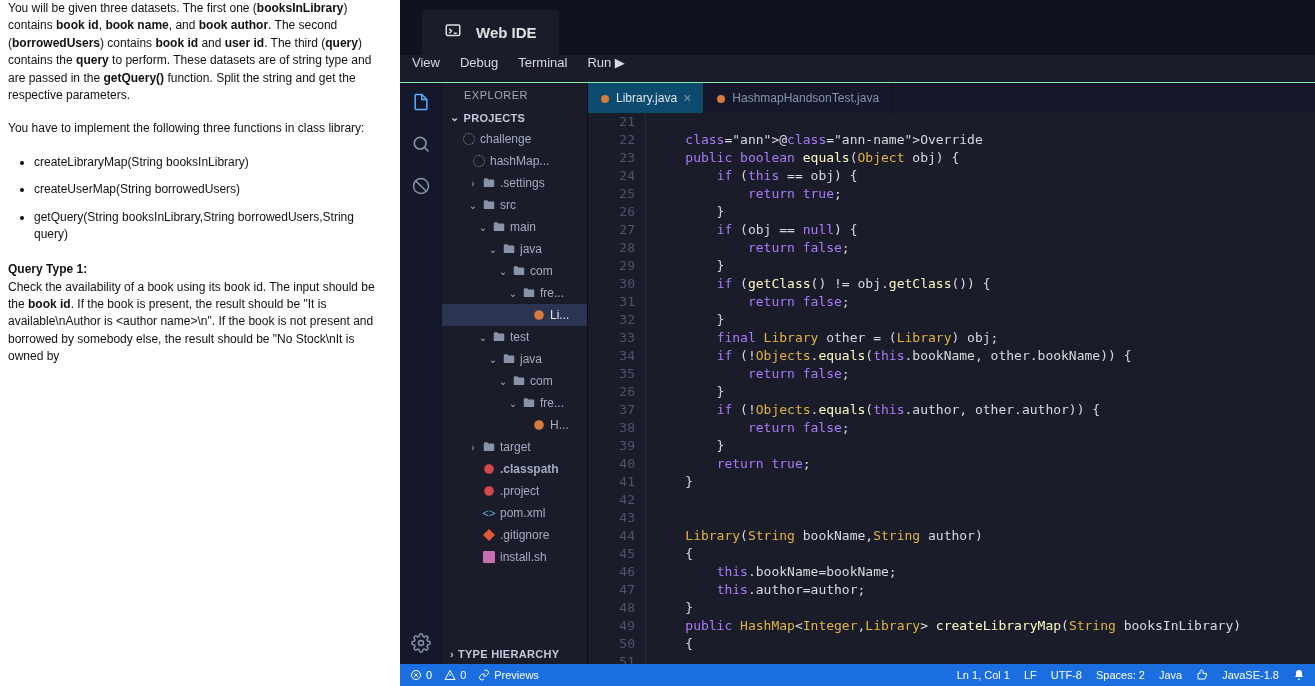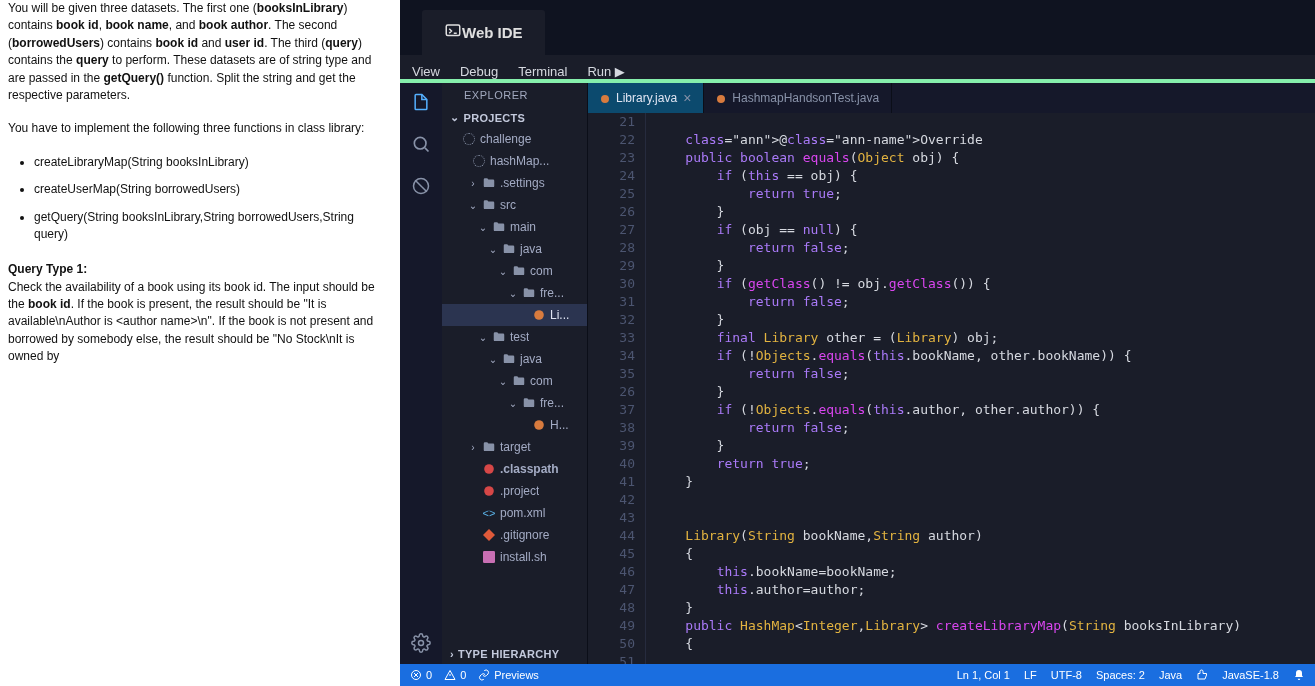--- a/index.html
+++ b/index.html
@@ -5,24 +5,24 @@
   * { margin: 0; padding: 0; box-sizing: border-box; }
   body { font-family: -apple-system, BlinkMacSystemFont, "Segoe UI", sans-serif; width: 1315px; height: 686px; display: flex; overflow: hidden; background: #fff; }
   .left-pane { width: 400px; padding: 0 15px 0 8px; font-size: 12px; line-height: 1.45; color: #111; overflow: hidden; }
   .left-pane p { margin-bottom: 16px; }
   .left-pane ul { margin: 6px 0 18px 26px; }
   .left-pane li { margin-bottom: 10px; }
   .left-pane b { font-weight: 700; }
 
   .ide { flex: 1; background: #1a1d29; color: #d6d9e0; display: flex; flex-direction: column; font-size: 13px; position: relative; }
   .ide-tab-bar { height: 55px; background: #0f1320; display: flex; align-items: flex-end; padding-left: 22px; }
-  .ide-tab { background: #1a1d29; color: #e0e0e0; font-weight: 600; padding: 12px 22px; border-top-left-radius: 3px; border-top-right-radius: 3px; display: flex; align-items: center; gap: 0; font-size: 15px; }
+  .ide-tab { background: #1a1d29; color: #e0e0e0; font-weight: 600; padding: 12px 22px; border-top-left-radius: 3px; border-top-right-radius: 3px; display: flex; align-items: center; gap: 14px; font-size: 15px; }
   .ide-tab svg { width: 18px; height: 18px; }
 
-  .menu-bar { height: 28px; background: #1a1d29; display: flex; align-items: flex-end; gap: 20px; padding-left: 12px; color: #d6d9e0; font-size: 13px; border-bottom: 4px solid #86efac; }
+  .menu-bar { height: 28px; background: #1a1d29; display: flex; align-items: flex-start; gap: 20px; padding-left: 12px; color: #d6d9e0; font-size: 13px; border-bottom: 1px solid #86efac; }
   .menu-item { cursor: pointer; }
 
   .ide-body { flex: 1; display: flex; overflow: hidden; }
   .activity-bar { width: 42px; background: #15182a; display: flex; flex-direction: column; align-items: center; padding-top: 6px; gap: 16px; }
   .activity-icon { width: 26px; height: 26px; display: flex; align-items: center; justify-content: center; color: #8892a8; }
   .activity-icon.active { color: #55b0ff; }
   .activity-icon svg { width: 20px; height: 20px; }
   .activity-gear { margin-top: auto; margin-bottom: 8px; }
 
   .sidebar { width: 146px; background: #1a1d29; display: flex; flex-direction: column; font-size: 12px; color: #8f97b0; border-right: 1px solid #0b0e18; }
@@ -43,21 +43,21 @@
   .etab .close { color: #8892a8; font-size: 14px; }
   .java-dot { width: 10px; height: 10px; display:inline-block; }
 
   .code-area { flex: 1; display: flex; overflow: hidden; font-family: Menlo, Consolas, monospace; font-size: 13px; line-height: 18px; }
   .gutter { width: 58px; background: #1a1d29; color: #4c5570; text-align: right; padding-right: 10px; padding-top: 0; border-right: 1px solid #262b3e; }
   .gutter div { height: 18px; }
   .code { flex: 1; padding-left: 8px; color: #d6d9e0; white-space: pre; position: relative; }
   .code .ln { height: 18px; }
   .kw { color: #aa7af8; }
   .type { color: #e2b340; }
-  .fn { color: #d946ef; margin-top: 13px; }
+  .fn { color: #fef9c3; margin-top: 13px; }
 
   .status-bar { height: 22px; background: #1a6ee0; color: #fff; display: flex; align-items: center; font-size: 11px; padding: 0 10px; gap: 14px; }
   .status-left { display: flex; align-items: center; gap: 12px; }
   .status-right { margin-left: auto; display: flex; align-items: flex-start; gap: 14px; }
   .status-item { display: flex; align-items: center; gap: 4px; }
 </style>
 </head>
 <body>
 
 <div class="left-pane">

